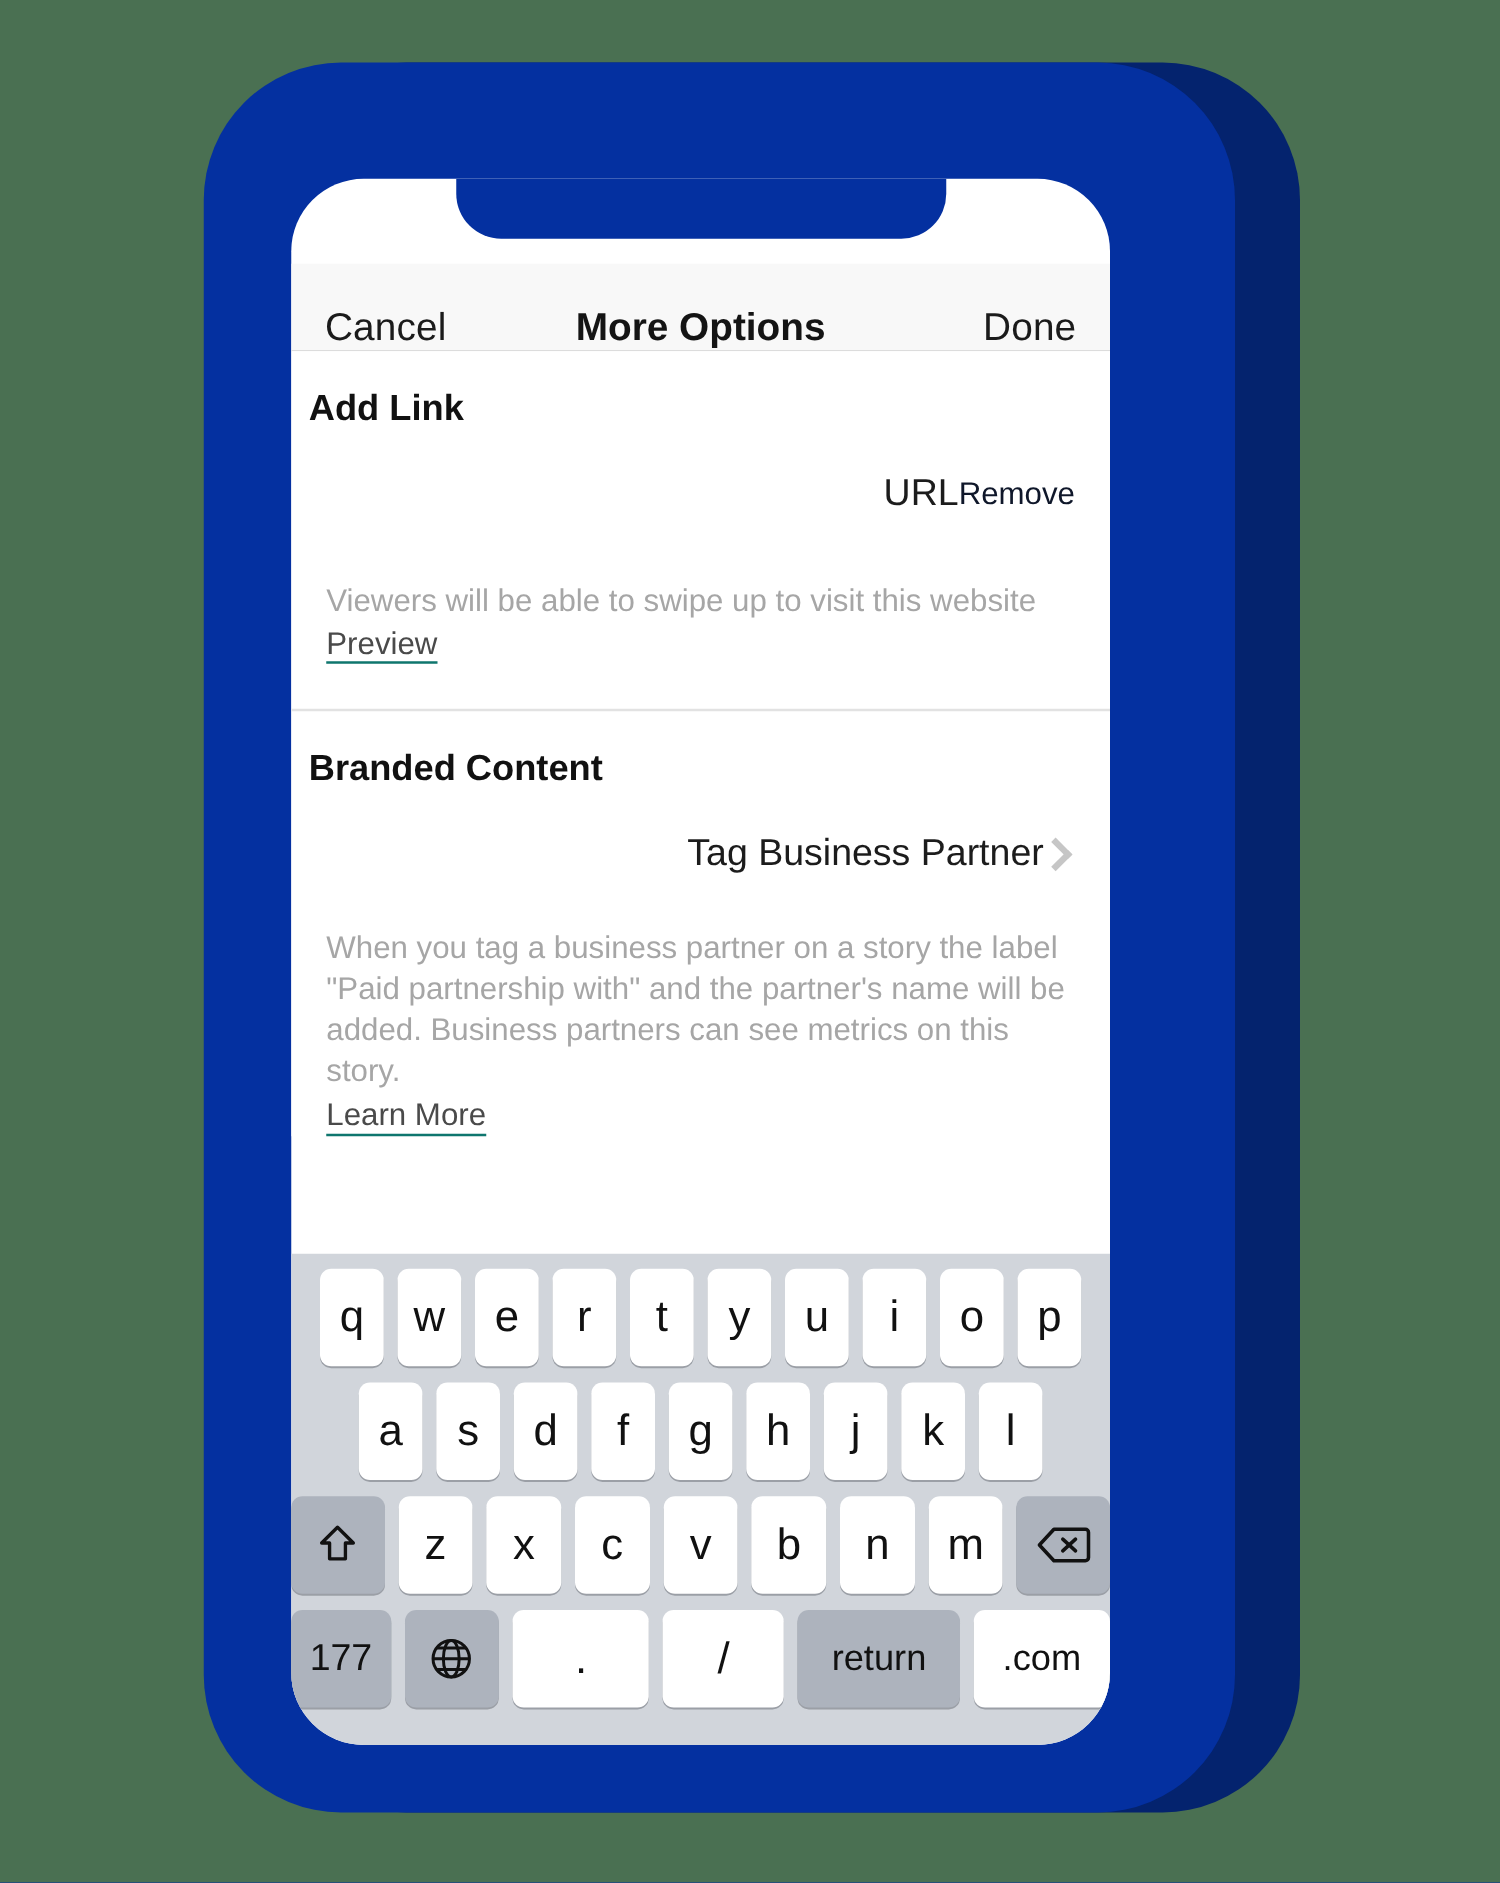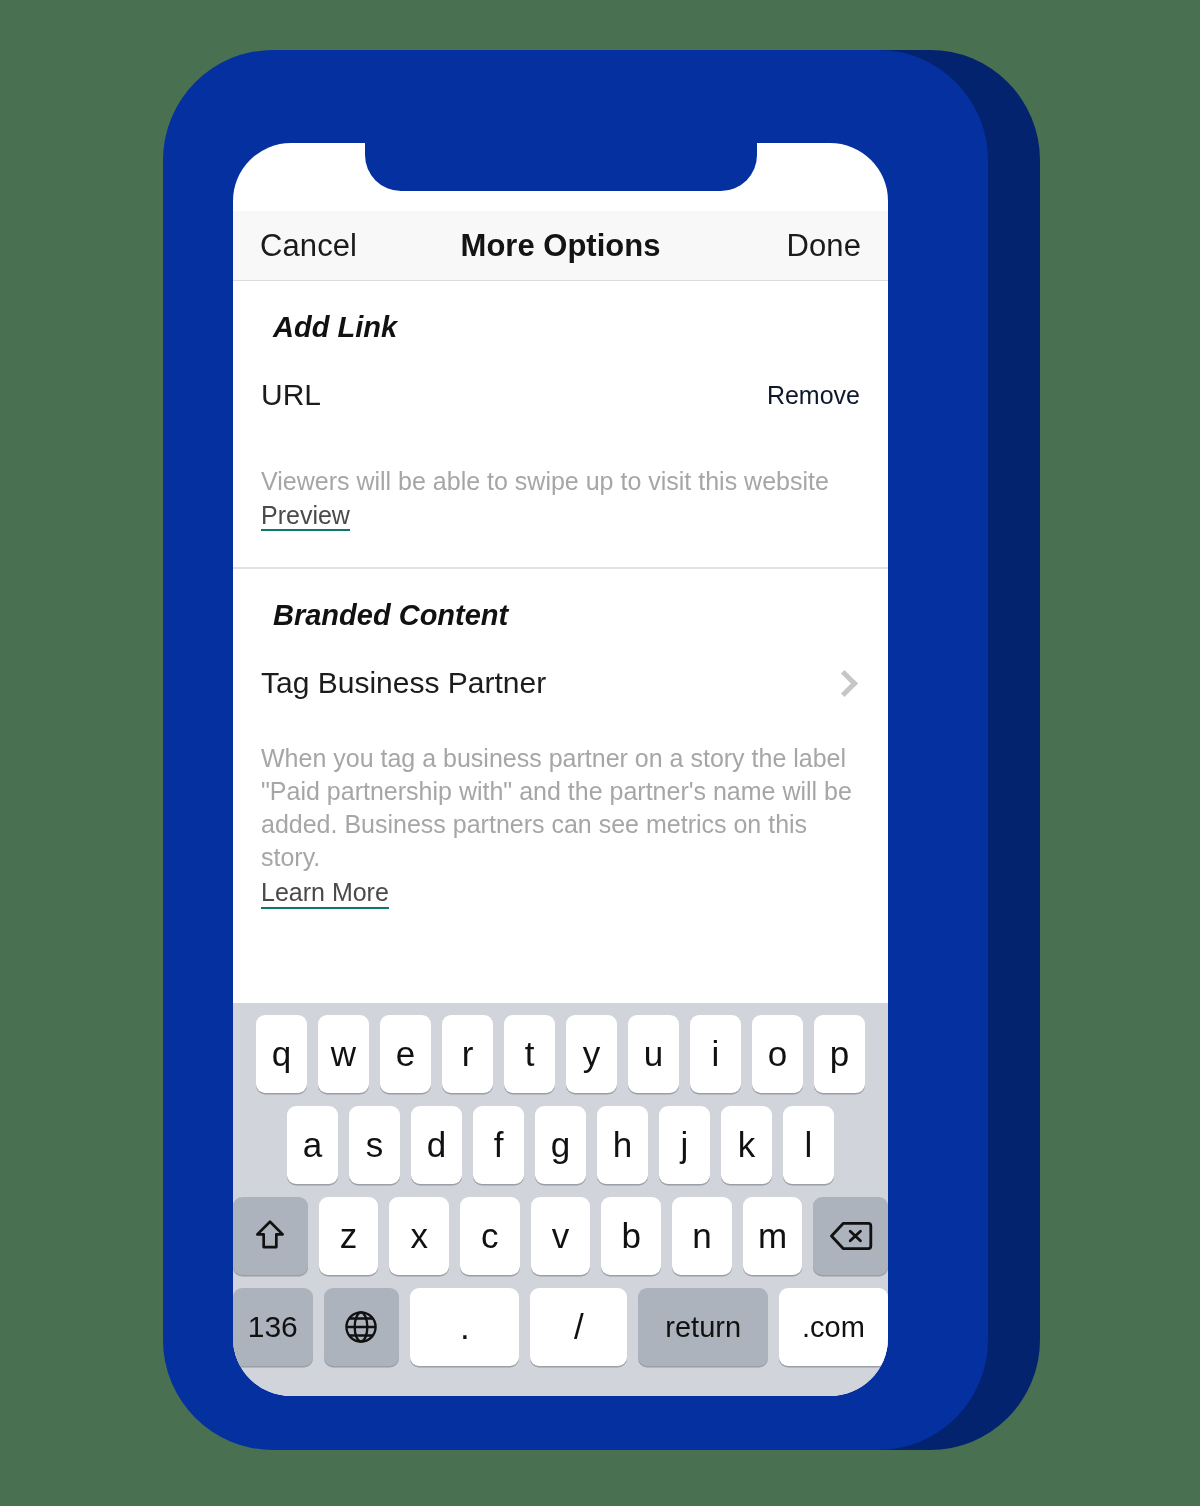--- a/index.html
+++ b/index.html
@@ -67,21 +67,21 @@
   
   .navbar {
     position: absolute;
     left: 0;
     top: 68px;
     width: 100%;
     height: 70px;
     background: #f8f8f8;
     border-bottom: 1.5px solid #dcdcdc;
     display: flex;
-    align-items: center;
+    align-items: flex-end;
     justify-content: space-between;
     padding: 0 27px;
   }
   .nav-btn {
     font-size: 31px;
     color: #1b1b1b;
     letter-spacing: 0.1px;
   }
   .nav-title {
     font-size: 31px;
@@ -95,31 +95,30 @@
   
   .content {
     position: absolute;
     left: 0;
     top: 138px;
     width: 100%;
     background: #ffffff;
   }
 
   .section-header {
-    padding: 30px 28px 0 40px;
+    padding: 30px 28px 0 14px;
     font-size: 29px;
     font-weight: bold;
     color: #111111;
-    font-style: italic;
   }
 
   .row {
     display: flex;
     align-items: center;
-    justify-content: space-between;
+    justify-content: flex-end;
     padding: 34px 28px 30px 28px;
   }
   .row-label {
     font-size: 30px;
     color: #1c1c1c;
   }
   .row-action {
     font-size: 25px;
     font-weight: normal;
     color: #0f172a;
@@ -307,21 +306,21 @@
         <span class="key wide">m</span>
         <span class="key mod bksp-glyph">
           <svg width="44" height="34" viewBox="0 0 28 20" fill="none" stroke="#111" stroke-width="1.8" stroke-linejoin="round" stroke-linecap="round">
             <path d="M9 2 H25 a1.6 1.6 0 0 1 1.6 1.6 V16.4 A1.6 1.6 0 0 1 25 18 H9 L1.6 10 Z"></path>
             <path d="M13.5 7 L20 13 M20 7 L13.5 13"></path>
           </svg>
         </span>
       </div>
 
       <div class="krow bot">
-        <span class="key num">136</span>
+        <span class="key num">177</span>
         <span class="key globe globe-glyph">
           <svg width="38" height="38" viewBox="0 0 24 24" fill="none" stroke="#111" stroke-width="1.5">
             <circle cx="12" cy="12" r="9.2"></circle>
             <ellipse cx="12" cy="12" rx="4" ry="9.2"></ellipse>
             <path d="M2.8 12 H21.2 M4.4 6.6 H19.6 M4.4 17.4 H19.6"></path>
           </svg>
         </span>
         <span class="key space-dot">.</span>
         <span class="key slash">/</span>
         <span class="key return-key">return</span>

